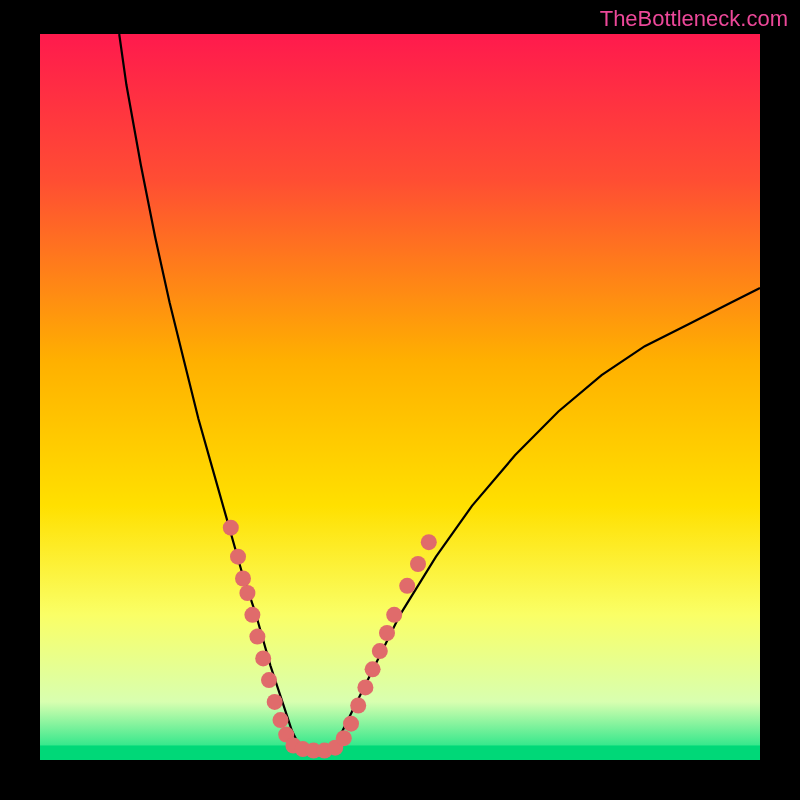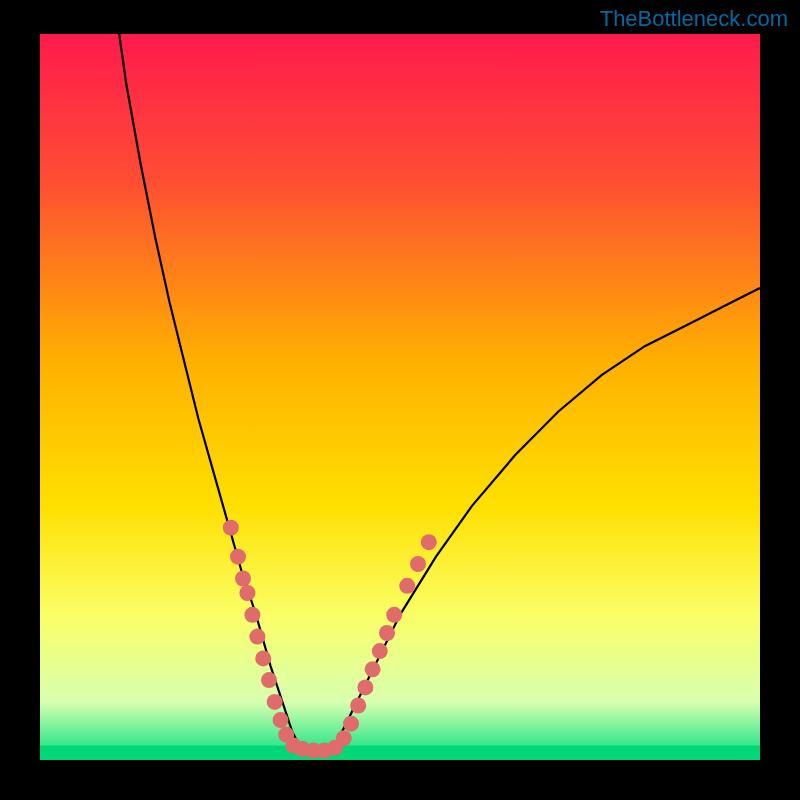--- a/index.html
+++ b/index.html
@@ -8,21 +8,21 @@
     width: 800px;
     height: 800px;
     background: #000;
     position: relative;
     font-family: Arial, sans-serif;
   }
   .watermark {
     position: absolute;
     top: 6px;
     right: 12px;
-    color: #0369a1;
+    color: #ec4899;
     font-size: 22px;
     font-family: Arial, sans-serif;
     z-index: 3;
     margin-left: 36px;
   }
   svg {
     display: block;
   }
 </style>
 </head>

